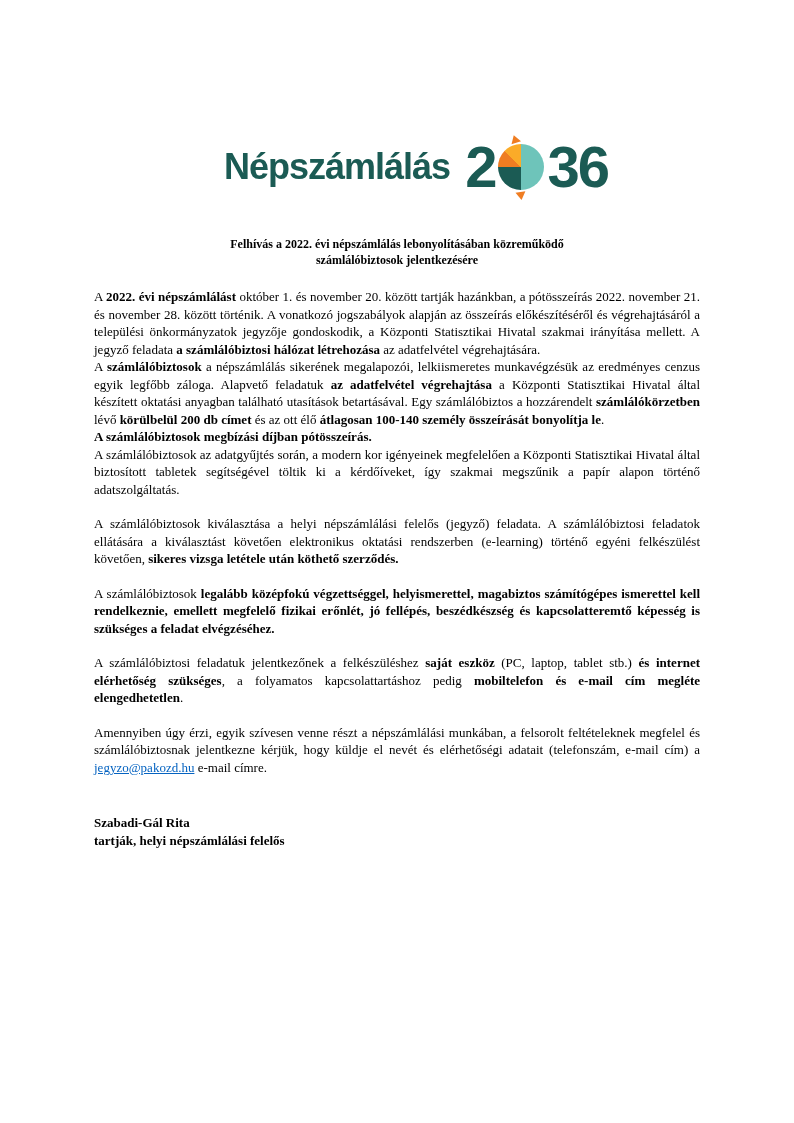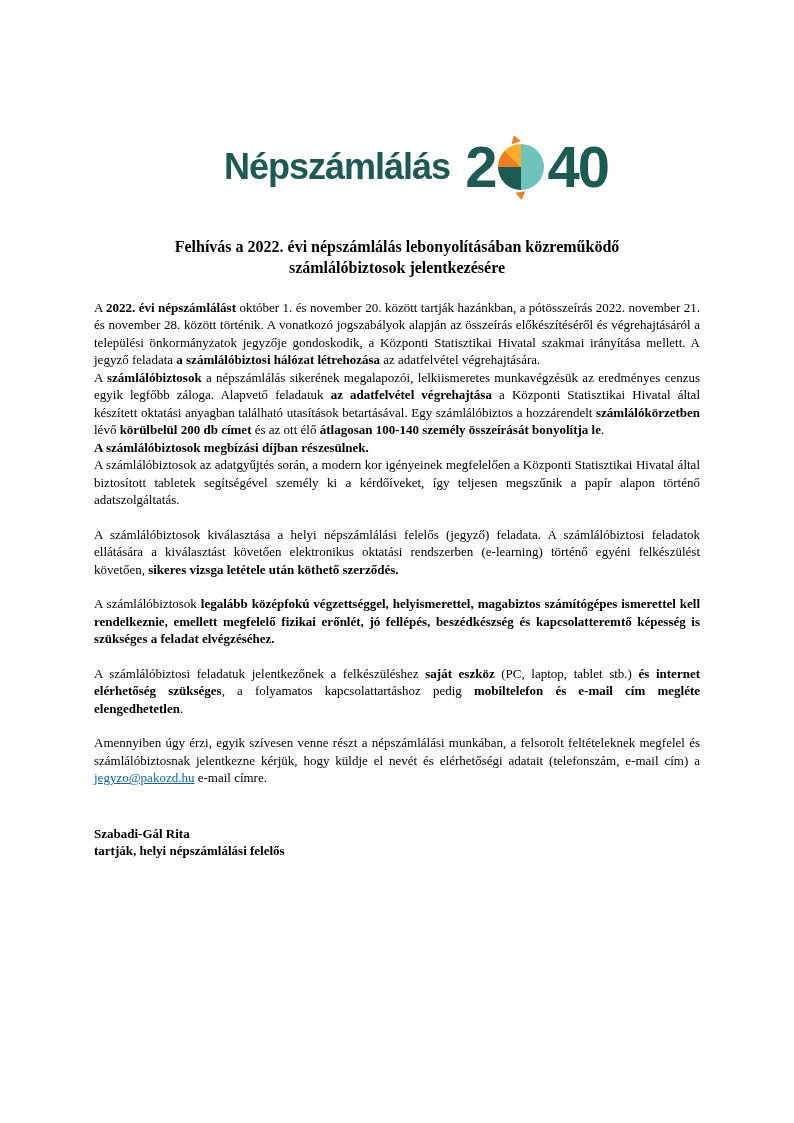--- a/index.html
+++ b/index.html
@@ -53,21 +53,21 @@
     bottom:-10px;left:18px;
     border-left:5px solid transparent;border-right:5px solid transparent;
     border-top:8px solid var(--orange);
     transform:rotate(-8deg);
   }
   
   .title{
     padding-top:237px;
     text-align:center;
     font-weight:700;
-    font-size:16px;
+    font-size:12px;
     line-height:1.3;
   }
   
   .content{
     width:606px;margin:20px auto 0;
     font-size:13px;line-height:17.5px;
     text-align:justify;
   }
   .para{margin:0;}
   .gap{margin-top:17px;}
@@ -83,34 +83,34 @@
 <div class="page">
 
   <div class="logo">
     <span class="logo-wordmark">Népszámlálás</span>
     <span class="logo-year">
       <span class="logo-digit">2</span>
       <span class="pie">
         <span class="marker marker-top"></span>
         <span class="marker marker-bottom"></span>
       </span>
-      <span class="logo-digit">40</span>
+      <span class="logo-digit">36</span>
     </span>
   </div>
 
   <div class="title">
     <div>Felhívás a 2022. évi népszámlálás lebonyolításában közreműködő</div>
     <div>számlálóbiztosok jelentkezésére</div>
   </div>
 
   <div class="content">
     <p class="para"><span>A </span><span class="b">2022. évi népszámlálást</span><span> október 1. és november 20. között tartják hazánkban, a pótösszeírás 2022. november 21. és november 28. között történik. A vonatkozó jogszabályok alapján az összeírás előkészítéséről és végrehajtásáról a települési önkormányzatok jegyzője gondoskodik, a Központi Statisztikai Hivatal szakmai irányítása mellett. A jegyző feladata </span><span class="b">a számlálóbiztosi hálózat létrehozása</span><span> az adatfelvétel végrehajtására.</span></p>
     <p class="para"><span>A </span><span class="b">számlálóbiztosok</span><span> a népszámlálás sikerének megalapozói, lelkiismeretes munkavégzésük az eredményes cenzus egyik legfőbb záloga. Alapvető feladatuk </span><span class="b">az adatfelvétel végrehajtása</span><span> a Központi Statisztikai Hivatal által készített oktatási anyagban található utasítások betartásával. Egy számlálóbiztos a hozzárendelt </span><span class="b">számlálókörzetben</span><span> lévő </span><span class="b">körülbelül 200 db címet</span><span> és az ott élő </span><span class="b">átlagosan 100-140 személy összeírását bonyolítja le</span><span>.</span></p>
-    <p class="para"><span class="b">A számlálóbiztosok megbízási díjban részesülnek.</span></p>
-    <p class="para"><span>A számlálóbiztosok az adatgyűjtés során, a modern kor igényeinek megfelelően a Központi Statisztikai Hivatal által biztosított tabletek segítségével személy ki a kérdőíveket, így teljesen megszűnik a papír alapon történő adatszolgáltatás.</span></p>
+    <p class="para"><span class="b">A számlálóbiztosok megbízási díjban pótösszeírás.</span></p>
+    <p class="para"><span>A számlálóbiztosok az adatgyűjtés során, a modern kor igényeinek megfelelően a Központi Statisztikai Hivatal által biztosított tabletek segítségével töltik ki a kérdőíveket, így szakmai megszűnik a papír alapon történő adatszolgáltatás.</span></p>
     <p class="para gap"><span>A számlálóbiztosok kiválasztása a helyi népszámlálási felelős (jegyző) feladata. A számlálóbiztosi feladatok ellátására a kiválasztást követően elektronikus oktatási rendszerben (e-learning) történő egyéni felkészülést követően, </span><span class="b">sikeres vizsga letétele után köthető szerződés.</span></p>
     <p class="para gap"><span>A számlálóbiztosok </span><span class="b">legalább középfokú végzettséggel</span><span class="b">, </span><span class="b">helyismerettel, magabiztos számítógépes ismerettel kell rendelkeznie, emellett megfelelő fizikai erőnlét, jó fellépés, beszédkészség és kapcsolatteremtő képesség is szükséges a feladat elvégzéséhez.</span></p>
     <p class="para gap"><span>A számlálóbiztosi feladatuk jelentkezőnek a felkészüléshez </span><span class="b">saját eszköz</span><span> (PC, laptop, tablet stb.) </span><span class="b">és internet elérhetőség szükséges</span><span>, a folyamatos kapcsolattartáshoz pedig </span><span class="b">mobiltelefon és e-mail cím megléte elengedhetetlen</span><span>.</span></p>
     <p class="para gap"><span>Amennyiben úgy érzi, egyik szívesen venne részt a népszámlálási munkában, a felsorolt feltételeknek megfelel és számlálóbiztosnak jelentkezne kérjük, hogy küldje el nevét és elérhetőségi adatait (telefonszám, e-mail cím) a </span><a class="email-link" href="#">jegyzo@pakozd.hu</a><span> e-mail címre.</span></p>
 
     <div class="signature">
       <div>Szabadi-Gál Rita</div>
       <div>tartják, helyi népszámlálási felelős</div>
     </div>
   </div>

